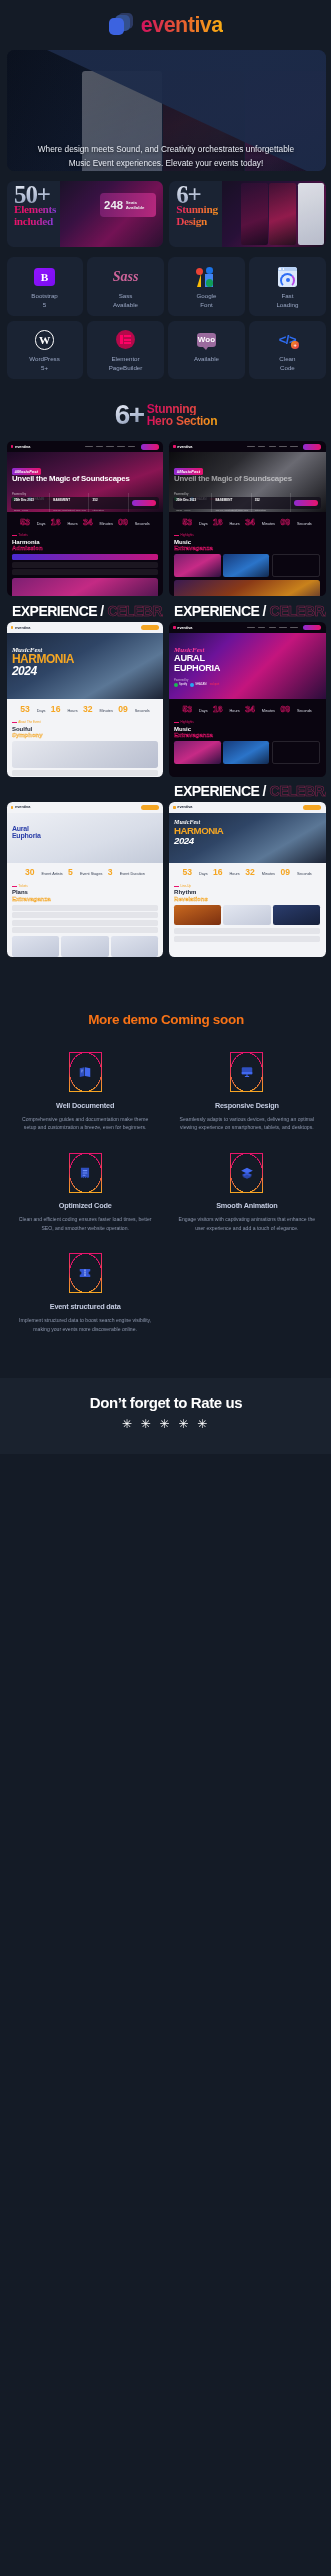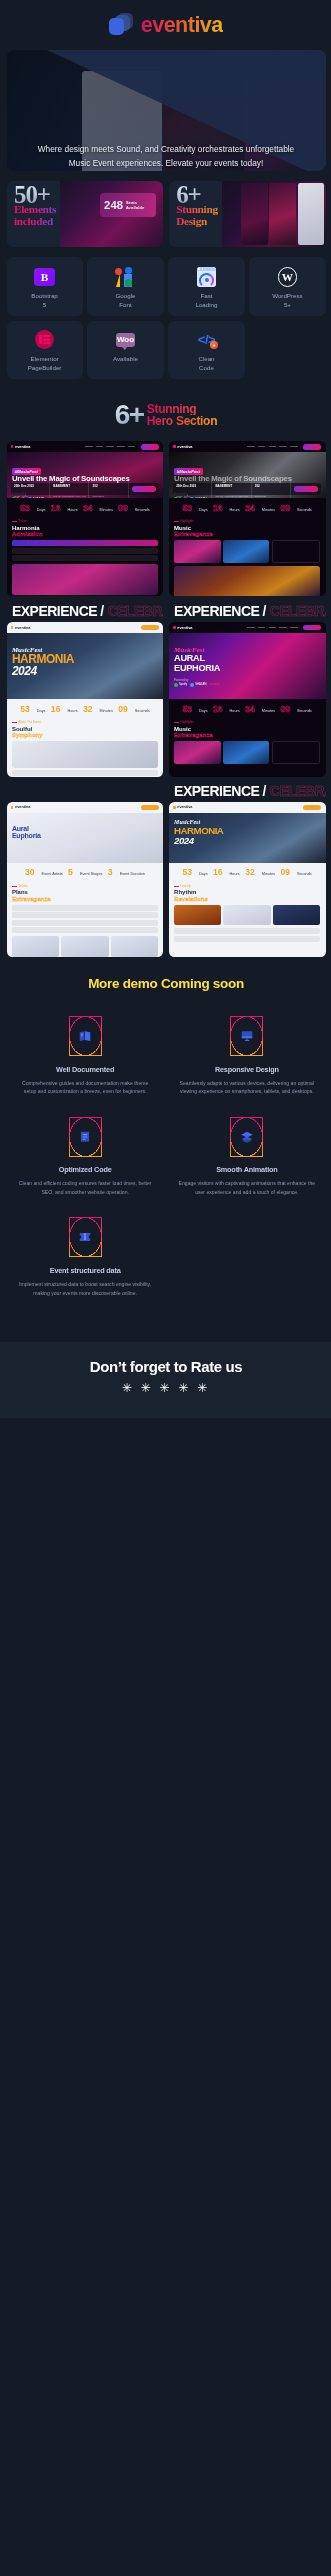--- a/index.html
+++ b/index.html
@@ -129,21 +129,21 @@
   .demo.light { background:#f3f4f7; }
   .d-nav { height:10.8px; display:flex; align-items:center; padding:0 4.3px; gap:2.7px; flex:none; }
   .d-logo { font-size:3.8px; font-weight:bold; color:#fff; display:flex; align-items:center; gap:1.6px; }
   .d-logo .dot { width:2.7px; height:2.7px; border-radius:0.8px; background:#e8136c; display:inline-block; }
   .demo.light .d-logo { color:#1c2333; }
   .demo.light .d-logo .dot { background:#f5a623; }
   .d-nav-links { display:flex; gap:3.2px; margin-left:auto; }
   .d-nav-links i { display:block; width:7.5px; height:1.3px; background:rgba(255,255,255,.34); border-radius:0.5px; }
   .d-btn { width:18.3px; height:5.4px; border-radius:2.7px; background:linear-gradient(90deg,#8e2bd1,#e8136c); margin-left:2.7px; }
   .demo.light .d-btn { background:#f5a623; }
-  .d-hero { height:46px; position:relative; overflow:hidden; flex:none; }
+  .d-hero { height:60px; position:relative; overflow:hidden; flex:none; }
   .dh-1 { background:linear-gradient(160deg,#1a0a24 0%,#4a1240 35%,#8a1553 62%,#160a1c 100%); }
   .dh-2 { background:linear-gradient(140deg,#0c0c0f 0%,#2b2b30 35%,#6a6a72 60%,#121216 100%); }
   .dh-3 { background:linear-gradient(150deg,#1d2a40 0%,#2f4566 40%,#5b7796 70%,#1b2233 100%); }
   .dh-4 { background:linear-gradient(135deg,#23104a 0%,#6c1399 30%,#c4157d 58%,#2a0d3a 100%); }
   .dh-5 { background:linear-gradient(160deg,#eef0f5 0%,#d8dde8 60%,#c2c9d8 100%); }
   .d-badge { position:absolute; left:5.4px; top:16px; font-size:4.3px; font-weight:bold; font-style:italic; color:#fff; background:linear-gradient(90deg,#8e2bd1,#e8136c); padding:0.8px 2.7px; border-radius:1.6px; }
   .d-h1 { position:absolute; left:5.4px; top:23px; font-size:7.8px; font-weight:bold; line-height:1.06; color:#fff; letter-spacing:-0.2px; }
   .d-h1.ghost { color:rgba(255,255,255,.55); }
   .d-powered { position:absolute; left:5.4px; top:41px; font-size:2.7px; color:rgba(255,255,255,.62); }
   .d-brands { position:absolute; left:5.4px; top:45px; display:flex; gap:3.2px; align-items:center; }
@@ -193,21 +193,21 @@
   .d-aural { position:absolute; left:5.4px; top:21.5px; font-size:9.2px; font-weight:bold; line-height:1.0; color:#fff; letter-spacing:-0.3px; }
 
   
   .marquee { padding:4.3px 0 1.1px; overflow:hidden; white-space:nowrap; }
   .mq-in { display:flex; gap:3.2px; align-items:baseline; padding-left:5.4px; }
   .mq-solid { font-size:14px; font-weight:bold; color:#fff; letter-spacing:-0.5px; font-style:normal; }
   .mq-slash { font-size:14px; font-weight:bold; color:#fff; }
   .mq-out { font-size:14px; font-weight:bold; color:transparent; -webkit-text-stroke:0.5px #8e2350; letter-spacing:-0.5px; }
 
   
-  .more-demo { text-align:center; font-size:13.5px; font-weight:bold; color:#fde047; padding:19.4px 0 5.4px; letter-spacing:-0.3px; }
+  .more-demo { text-align:center; font-size:13.5px; font-weight:bold; color:#f97316; padding:19.4px 0 5.4px; letter-spacing:-0.3px;margin-top:36px; }
 
   
   .fcards { display:grid; grid-template-columns:1fr 1fr; gap:3.2px 0; padding:12px 4.3px 14px; }
   .fcard { text-align:center; padding:7.5px 12px 9.7px; }
   .fc-ring { width:33px; height:40px; margin:0 auto 8.6px; border-radius:50%; border:0.9px solid; border-image:linear-gradient(180deg,#e8136c,#f5a623) 1; display:flex; align-items:center; justify-content:center; position:relative; }
   .fc-ring-inner { position:absolute; inset:-0.9px; border-radius:50%; background:linear-gradient(180deg,#e8136c 0%,#e8136c 35%,#f5a623 100%); -webkit-mask:radial-gradient(closest-side, transparent calc(100% - 0.9px), #000 calc(100% - 0.9px)); mask:radial-gradient(closest-side, transparent calc(100% - 0.9px), #000 calc(100% - 0.9px)); }
   .fc-ico { position:relative; z-index:2; color:#4168f0; display:flex; align-items:center; justify-content:center; }
   .fc-title { font-size:7.3px; font-weight:bold; color:#c3cbe0; margin-bottom:4.8px; letter-spacing:-0.2px; }
   .fc-desc { font-size:5.1px; line-height:1.75; color:#8d97ad; }
 
@@ -281,20 +281,26 @@
       </div>
     </div>
   </div>
 
   <div class="feat-grid">
     <div class="feat">
       <span class="feat-ico">
           <span class="ico-bootstrap">B</span>
         </span>
       <span class="feat-name"><span>Bootstrap</span><br><span>5</span></span>
+    </div>
+    <div class="feat">
+      <span class="feat-ico">
+          <span class="ico-sass">Sass</span>
+        </span>
+      <span class="feat-name"><span>Sass</span><br><span>Available</span></span>
     </div>
     <div class="feat">
       <span class="feat-ico">
         <span class="ico-gfont">
             <i class="gf-red"></i>
             <i class="gf-yellow"></i>
             <i class="gf-blue"></i>
             <i class="gf-bluec"></i>
             <i class="gf-green"></i>
           </span>

